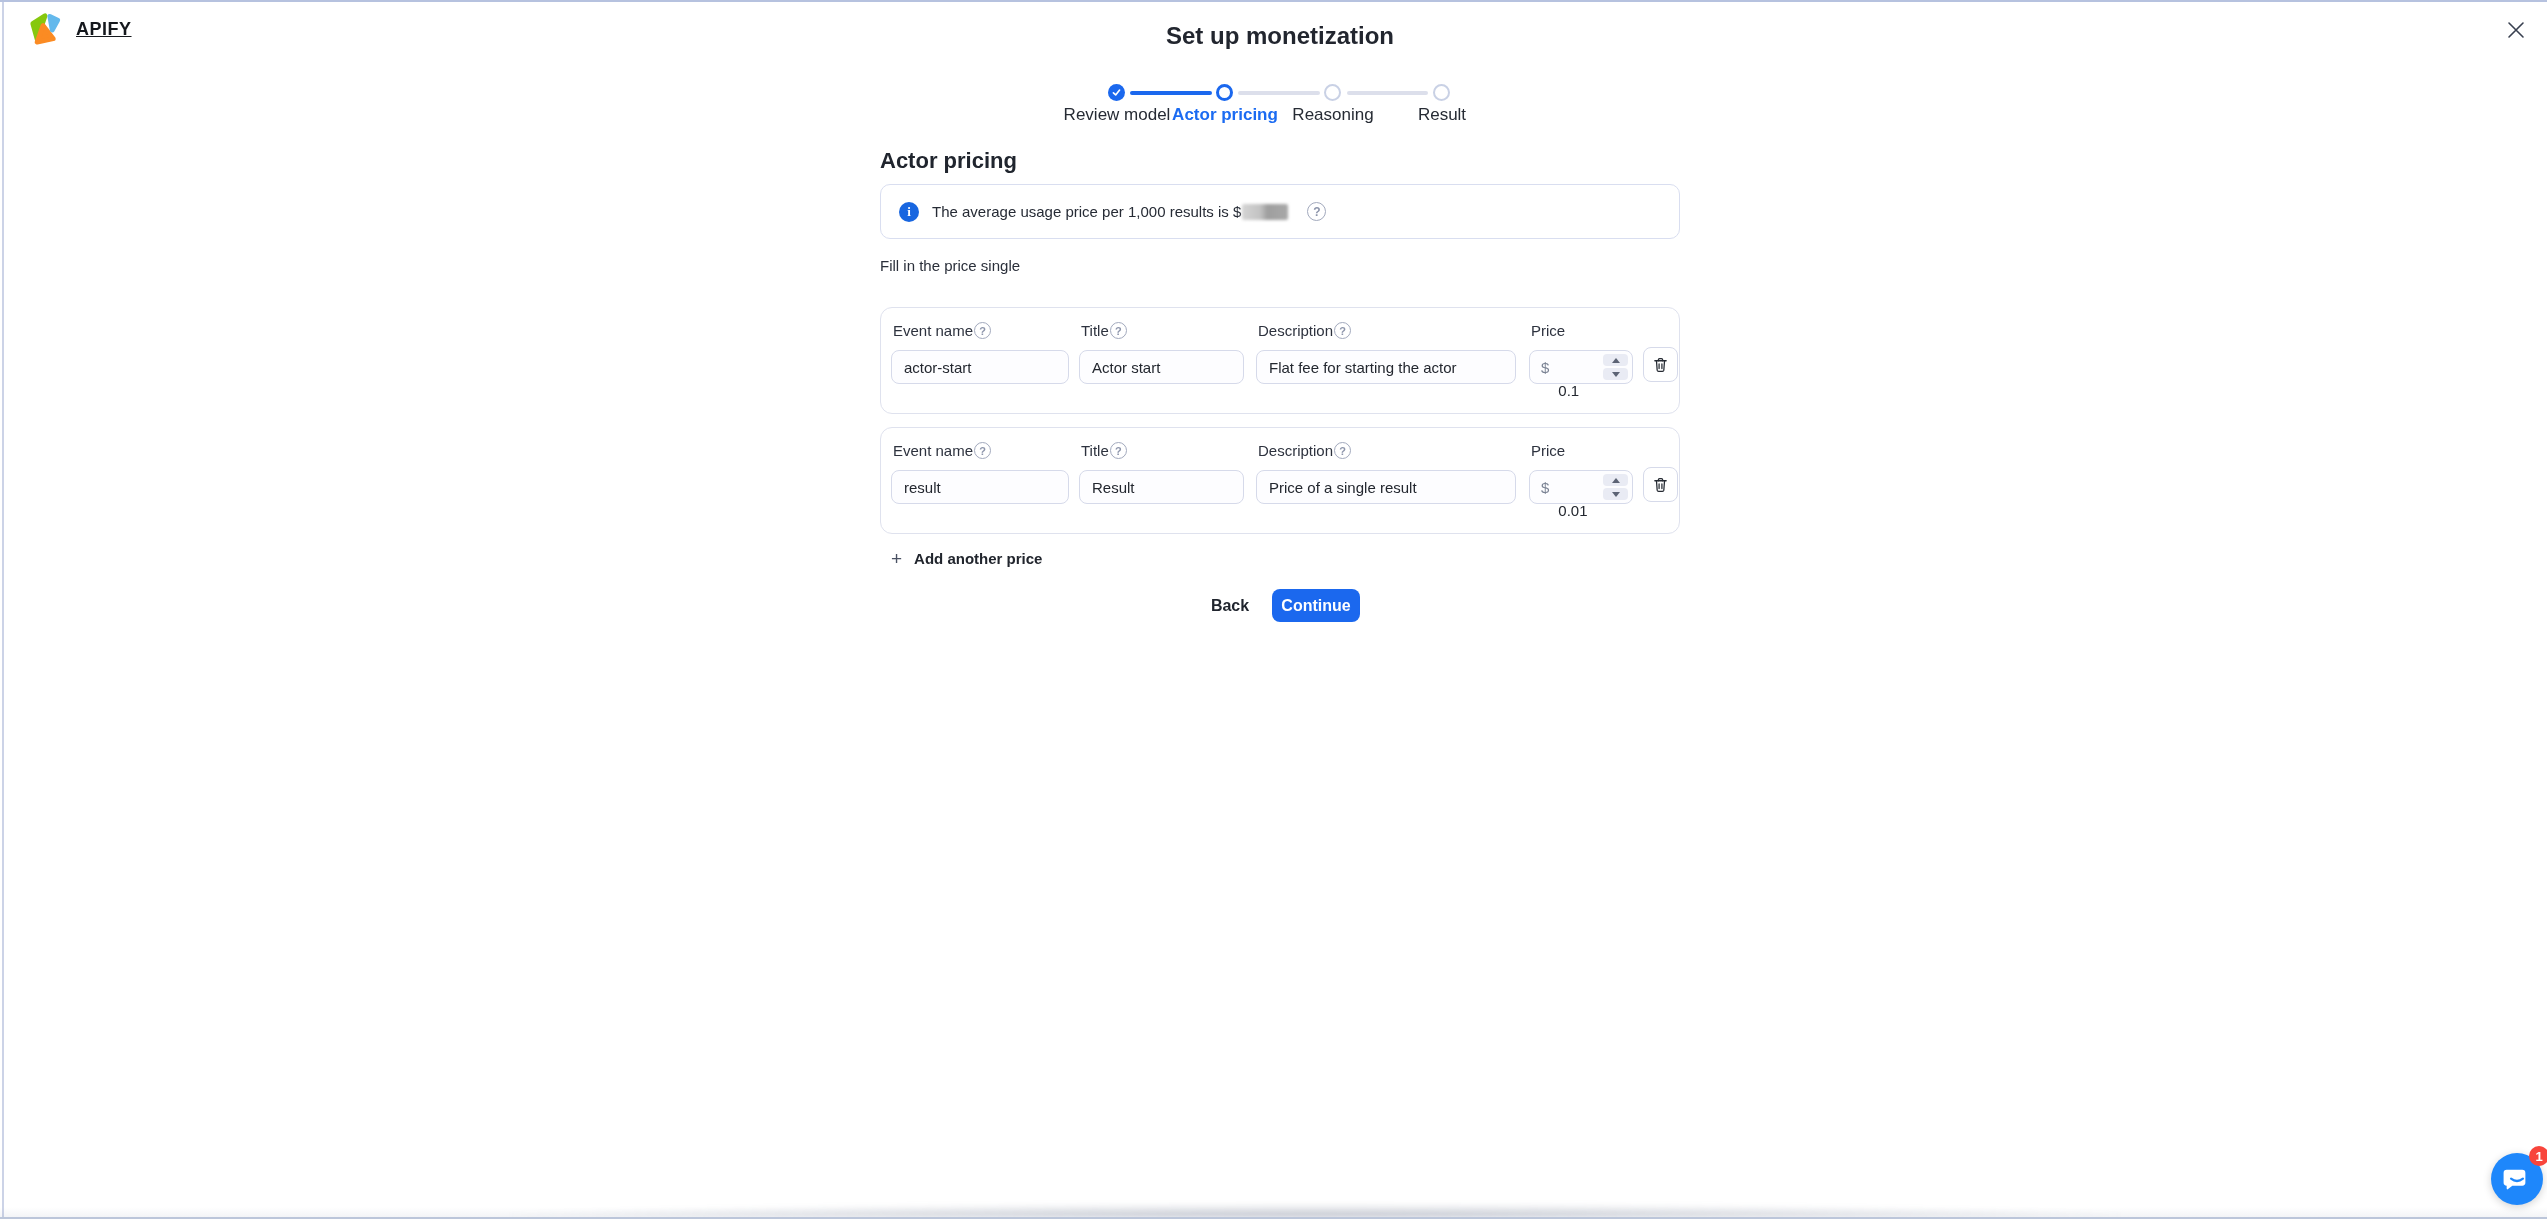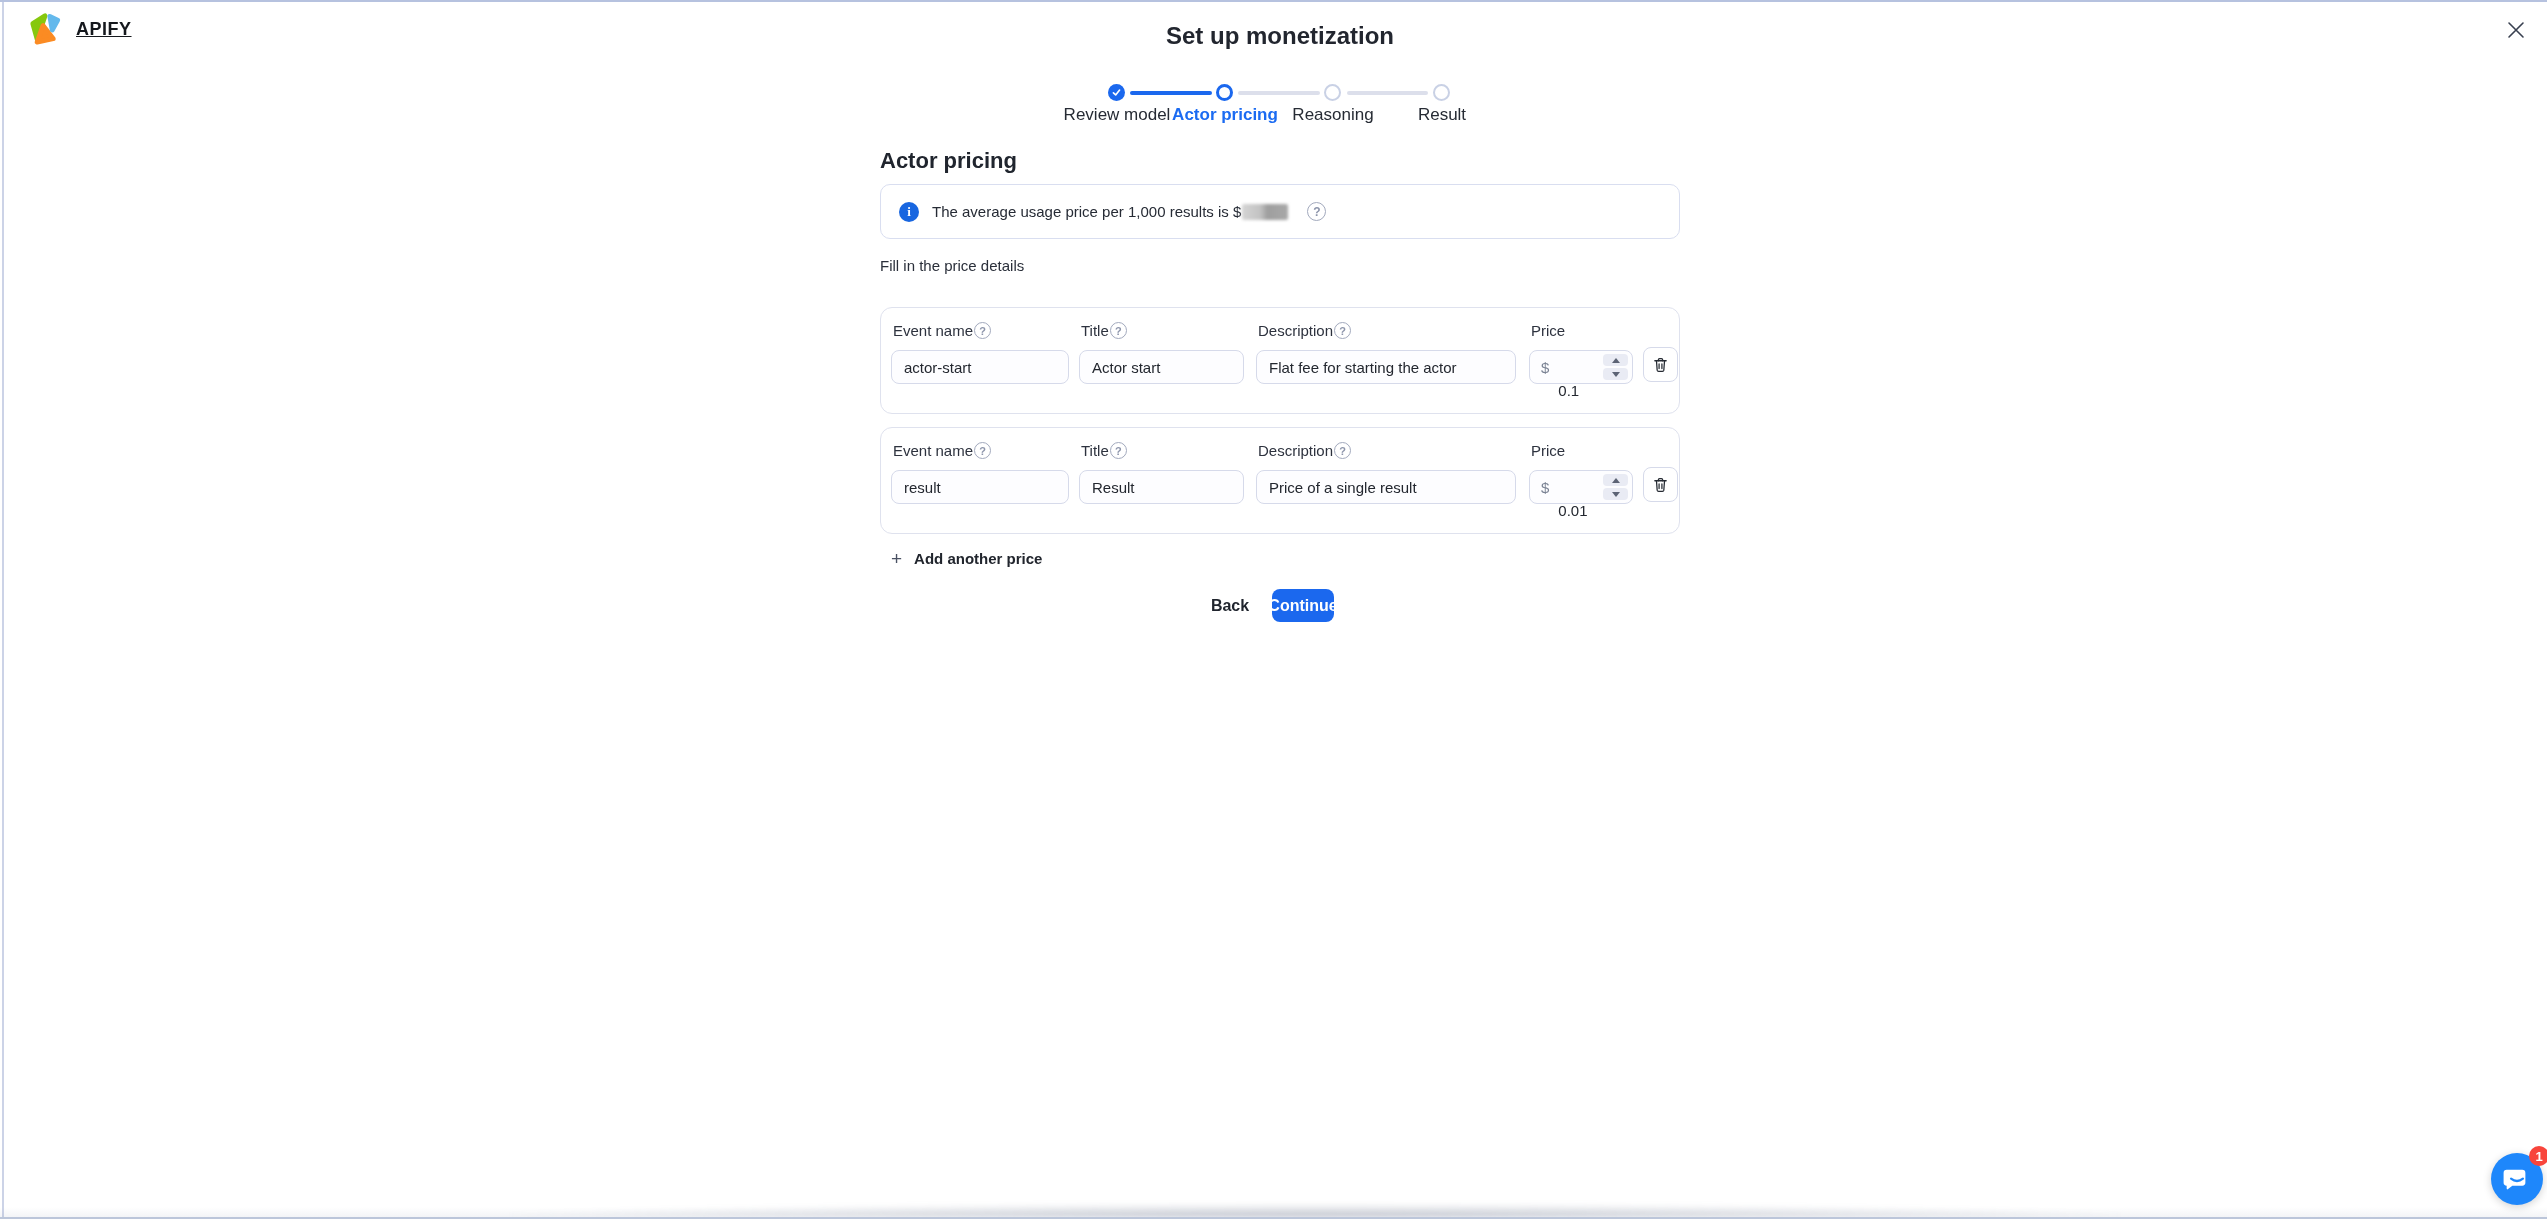--- a/index.html
+++ b/index.html
@@ -86,21 +86,21 @@
                border:1.5px solid #d6daea; border-radius:8px; background:#fff;
                display:flex; align-items:center; justify-content:center; cursor:pointer; }
 
   .add-event { position:absolute; left:891px; top:549px; display:flex; align-items:center; gap:12px;
                background:none; border:none; cursor:pointer; }
   .add-plus { font-size:19px; font-weight:400; color:#4a5263; line-height:1; }
   .add-label { font-size:15px; font-weight:600; color:#21252d; }
 
   .back-btn { position:absolute; left:1200px; top:589px; width:60px; height:33px;
               background:none; border:none; font-size:16px; font-weight:600; color:#1f242d; cursor:pointer; }
-  .continue-btn { position:absolute; left:1272px; top:589px; width:62px; height:33px;
+  .continue-btn { position:absolute; left:1272px; top:589px; width:88px; height:33px;
                   border:none; border-radius:8px; background:#1b68ee; color:#fff;
                   font-size:16px; font-weight:600; cursor:pointer;
                   display:flex; align-items:center; justify-content:center; }
 
   
   .bottom-fade { position:absolute; left:0; right:0; bottom:2px; height:10px;
                  background:linear-gradient(to bottom, rgba(140,150,175,0), rgba(140,150,175,0.10)); }
   .dock-shadow { position:absolute; left:510px; width:1610px; bottom:2px; height:15px;
                  background:radial-gradient(70% 130% at 50% 100%, rgba(90,100,125,0.32), rgba(90,100,125,0) 75%);
                  filter:blur(2px); }
@@ -159,21 +159,21 @@
 <div class="main-col">
   <h1 class="page-heading">Actor pricing</h1>
 </div>
 
 <div class="info-banner">
   <span class="info-icon">i</span>
   <span class="info-text"><span>The average usage price per 1,000 results is $</span><span class="redacted"></span></span>
   <span class="help lg">?</span>
 </div>
 
-<div class="subtitle">Fill in the price details</div>
+<div class="subtitle">Fill in the price single</div>
 
 <div class="event-card" style="top:307px">
   <div class="col c1">
     <div class="field-label">
       <span>Event name</span>
       <span class="help">?</span>
     </div>
     <input class="txt" value="actor-start" style="">
   </div>
   <div class="col c2">

